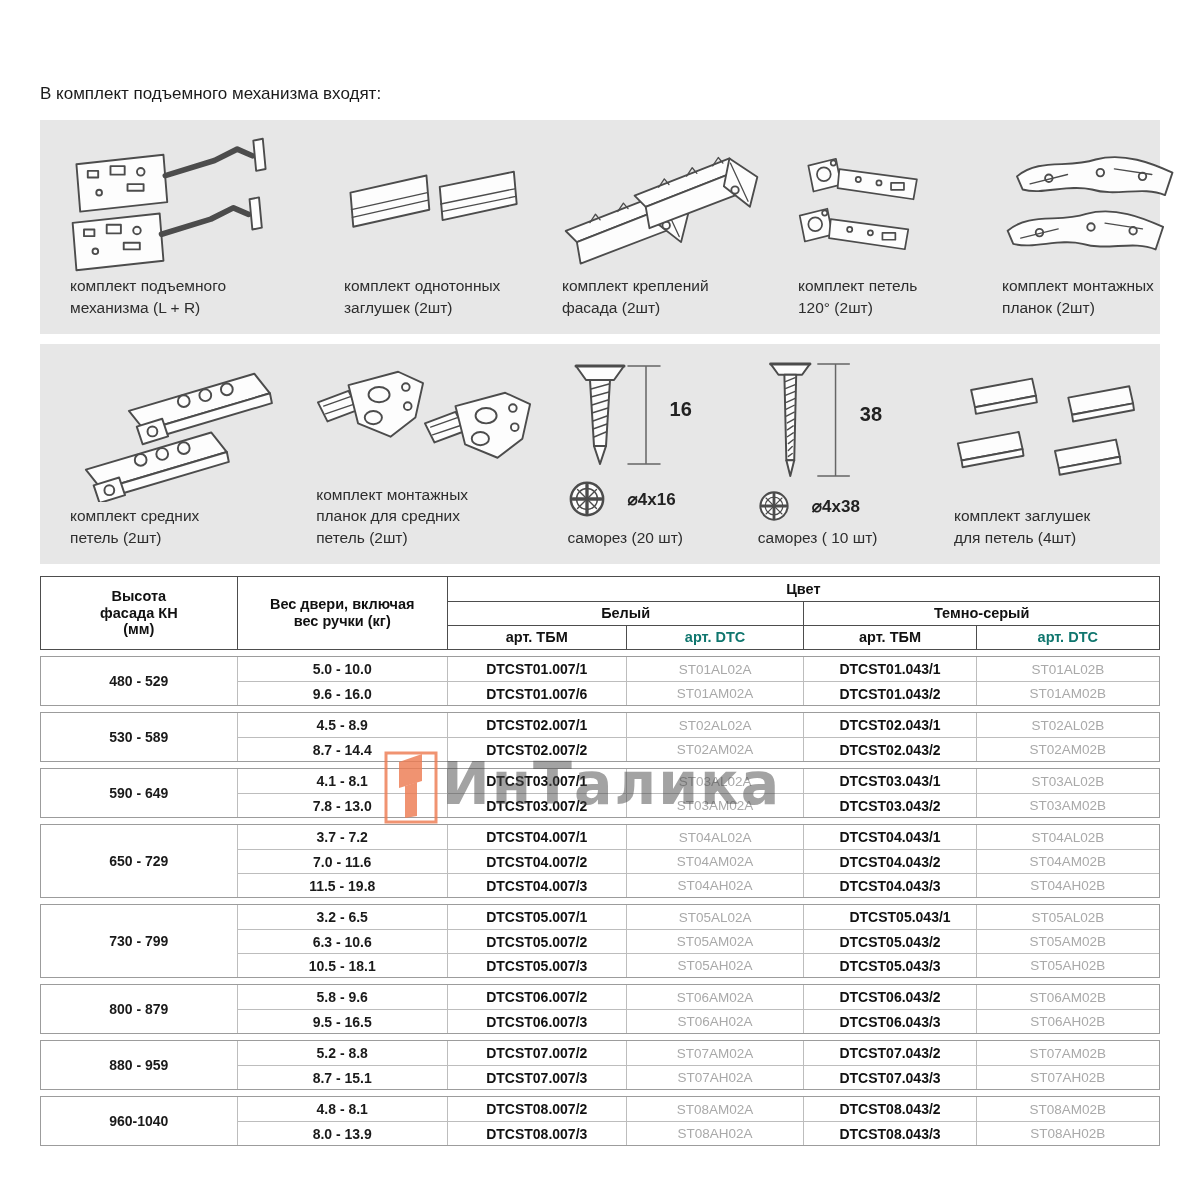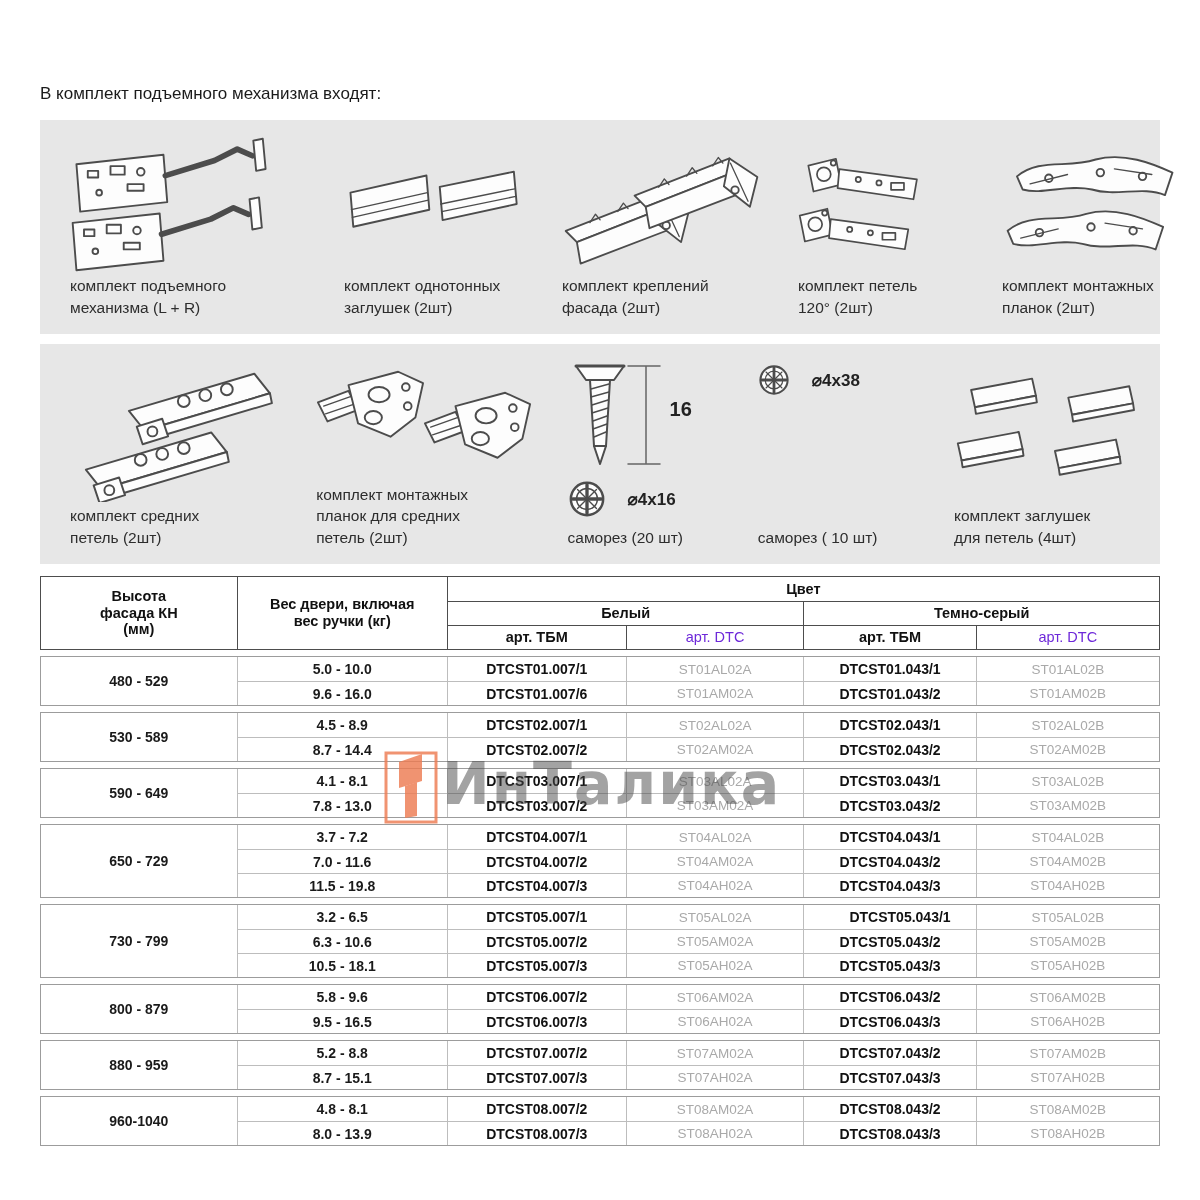--- a/index.html
+++ b/index.html
@@ -19,21 +19,21 @@
   svg.lineart .thin{stroke-width:1.4;fill:none;}
   svg.lineart .dim{stroke:#666;stroke-width:1.5;fill:none;}
 
   
   .tablewrap{position:absolute;left:40px;top:576px;width:1120px;}
   .thead,.tgroup{display:grid;grid-template-columns:17.5% 18.8% 16% 15.9% 15.4% 16.4%;box-sizing:border-box;}
   .thead{grid-auto-rows:24px;border:1.5px solid #4d4d4d;margin-bottom:6px;font-size:14.5px;}
   .thead .hc{display:flex;align-items:center;justify-content:center;text-align:center;line-height:1.15;
              border-left:1px solid #4d4d4d;border-top:1px solid #4d4d4d;font-weight:700;color:#111;}
   .thead .hc span{display:block;}
-  .thead .gray{color:#6d28d9;font-weight:400;}
+  .thead .gray{color:#0f766e;font-weight:700;}
   .nbl{border-left:none !important;}
   .nbt{border-top:none !important;}
   .tgroup{grid-auto-rows:24px;border:1px solid #9c9c9c;margin-bottom:6px;font-size:14px;background:#fff;}
   .tgroup .cell{display:flex;align-items:center;justify-content:center;
                 border-left:1px solid #bdbdbd;border-top:1px solid #bdbdbd;}
   .hcell,.wcell{font-weight:700;color:#1a1a1a;}
   .tbm{font-weight:700;color:#111;}
   .dtc{color:#a9a9a9;font-weight:400;font-size:13.5px;}
 
   
@@ -206,20 +206,31 @@
           <circle cx="20" cy="20" r="11" stroke-width="1.5"></circle>
           <path d="M20,5 L20,35 M5,20 L35,20" stroke-width="3.5" fill="none"></path>
           <path class="thin" d="M10,10 L30,30 M30,10 L10,30"></path>
         </svg>
         <span>⌀4x16</span>
       </div>
       <div class="cap">саморез (20 шт)</div>
     </div>
 
     <div class="kit" style="flex-basis:17%;padding-left:24px">
+      <div class="screwtop">
+        <svg class="lineart" width="100" height="122" viewBox="0 0 100 124">
+          <path d="M12,4 L52,4 L44,15 L20,15 Z"></path>
+          <path d="M12,4 L52,4" stroke-width="3"></path>
+          <path d="M26,15 L38,15 L36,102 L28,102 Z"></path>
+          <path class="thin" d="M27,22 L37,18 M27,29 L37,25 M27,36 L37,32 M28,43 L37,39 M28,50 L36,46 M28,57 L36,53 M29,64 L36,60 M29,71 L35,67 M29,78 L35,74 M30,85 L35,81 M30,92 L34,88 M30,98 L34,95"></path>
+          <path d="M28,102 L36,102 L32,118 Z"></path>
+          <path class="dim" d="M60,4 L92,4 M60,118 L92,118 M78,4 L78,118"></path>
+        </svg>
+        <div class="dimlbl">38</div>
+      </div>
       <div class="sizerow">
         <svg class="lineart" width="32" height="32" viewBox="0 0 40 40">
           <circle cx="20" cy="20" r="17" stroke-width="2.6"></circle>
           <circle cx="20" cy="20" r="11" stroke-width="1.5"></circle>
           <path d="M20,5 L20,35 M5,20 L35,20" stroke-width="3.5" fill="none"></path>
           <path class="thin" d="M10,10 L30,30 M30,10 L10,30"></path>
         </svg>
         <span>⌀4x38</span>
       </div>
       <div class="cap">саморез ( 10 шт)</div>

